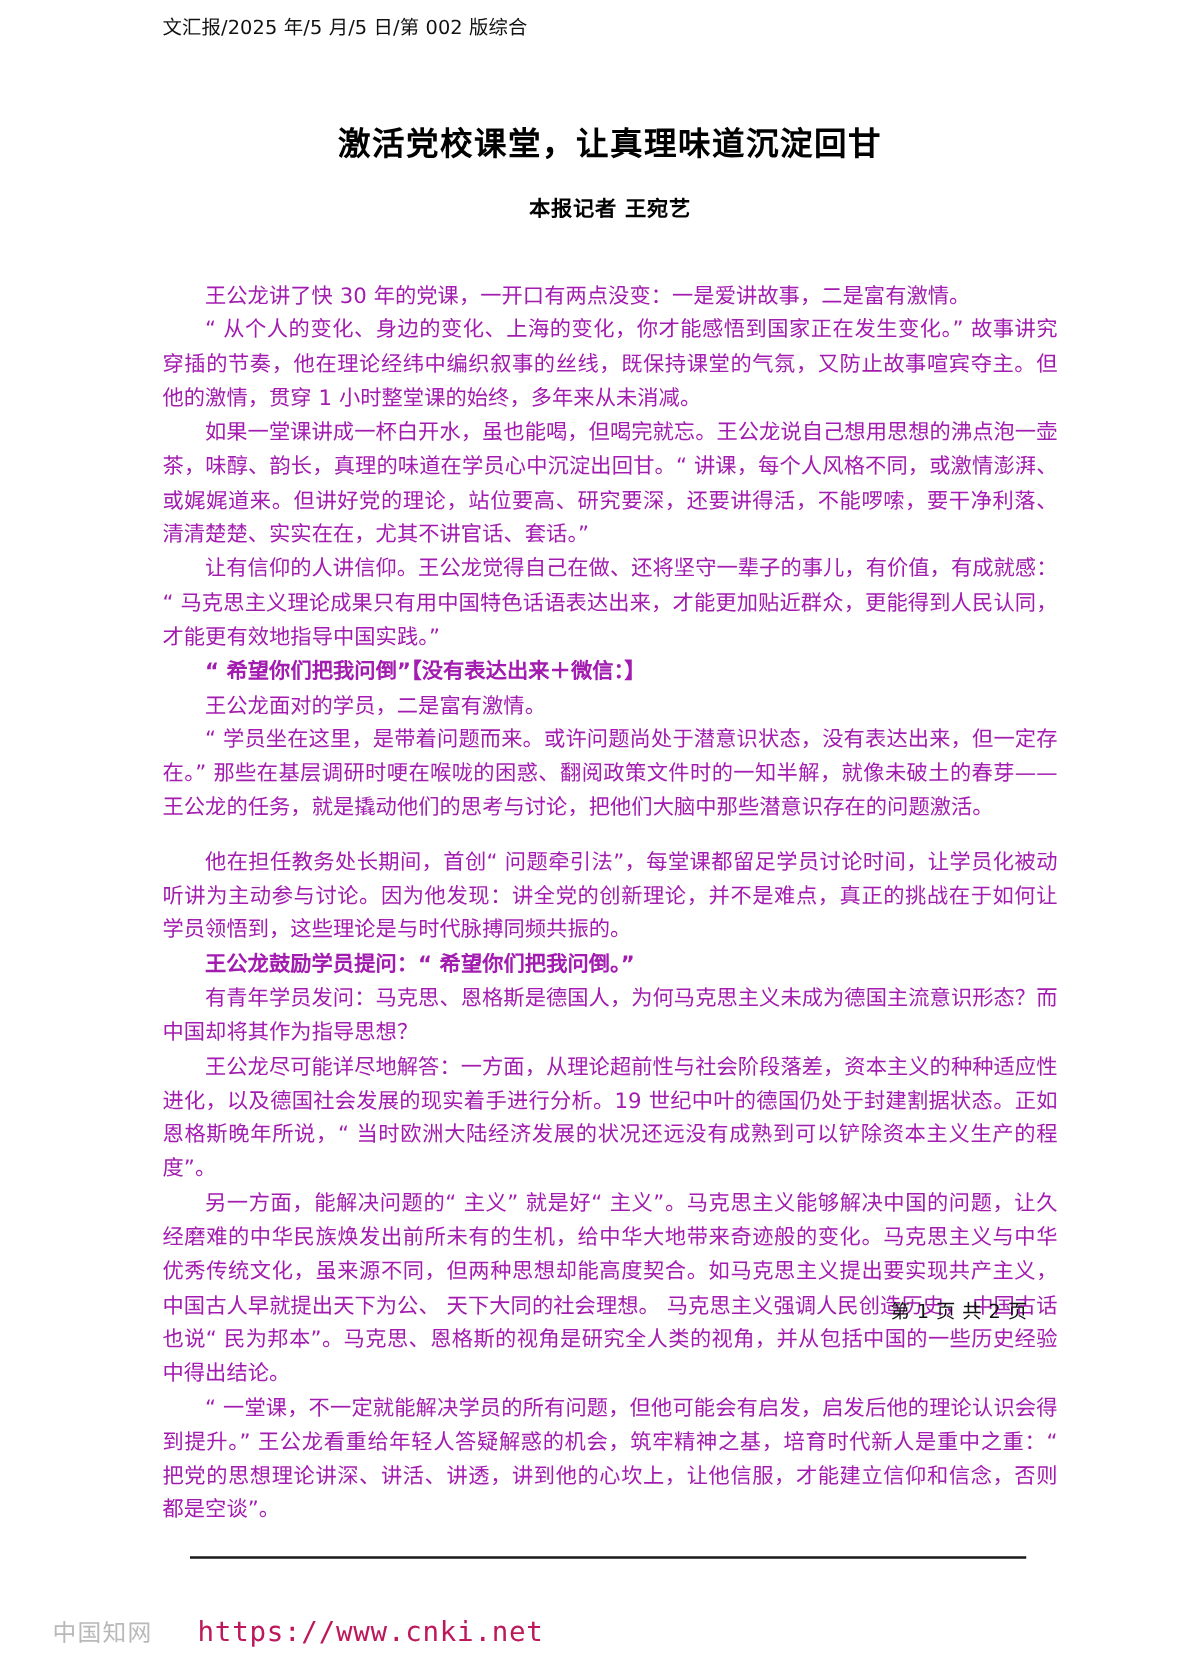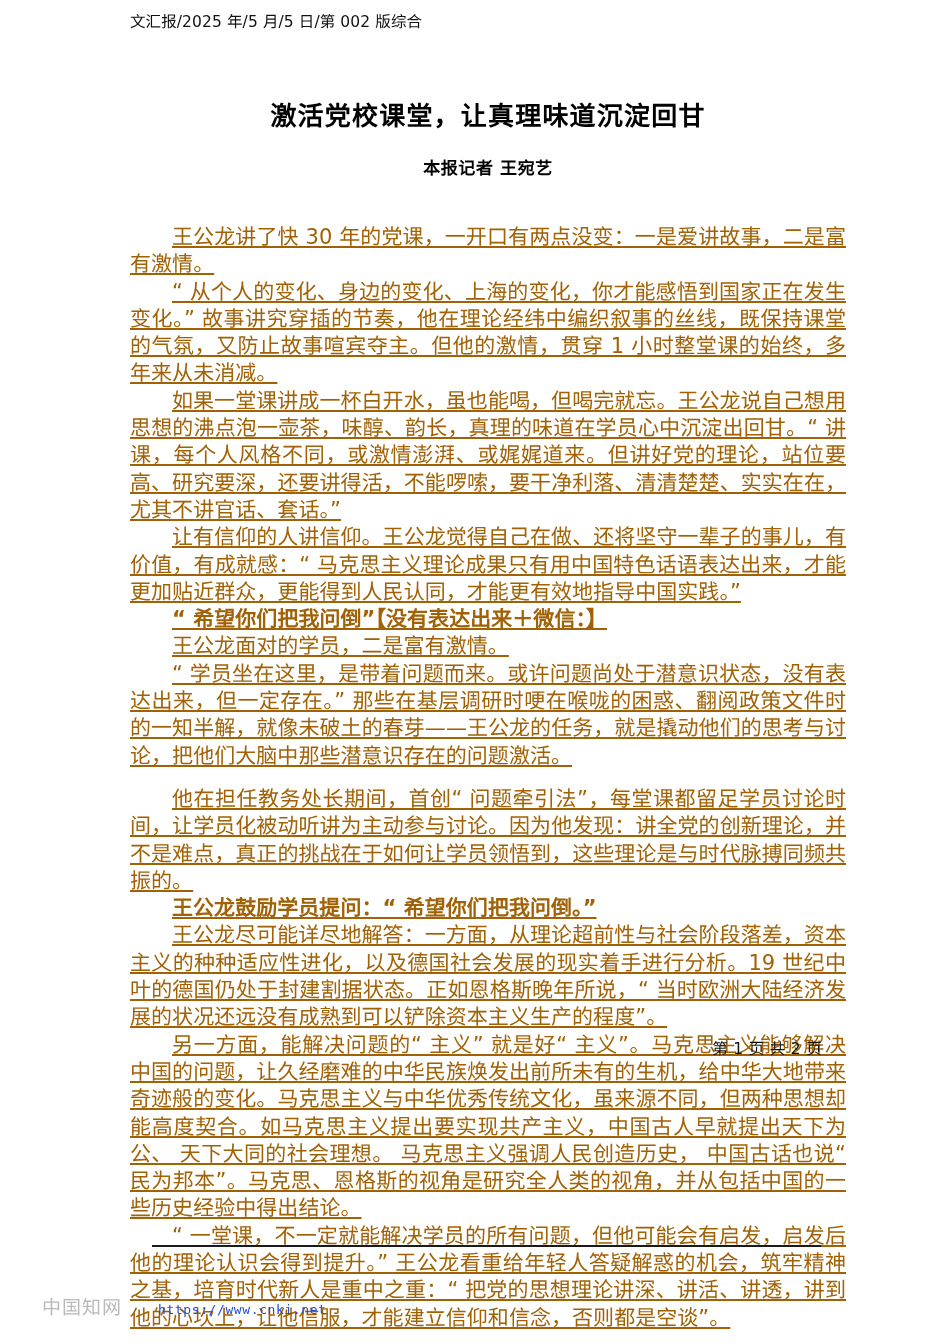--- a/index.html
+++ b/index.html
@@ -70,27 +70,26 @@
     letter-spacing: 0.6px;
     color: #000;
   }
 
   
   .body-copy {
     position: absolute;
     left: 118px;
     top: 224px;
     width: 716px;
-    font-size: 21px;
+    font-size: 17px;
     line-height: 27.3px;
     text-align: justify;
     text-justify: inter-ideograph;
-    color: #a16207;
+    color: #a21caf;
     letter-spacing: 0.05px;
-    text-decoration: underline;
   }
   .body-copy p {
     margin: 0;
     text-indent: 2em;
   }
   .body-copy p.hanging {
     text-indent: 2em;
   }
   .body-copy p.bold {
     font-weight: 700;
@@ -135,24 +134,24 @@
     color: #b9b9b9;
   }
   .watermark .wm-brand {
     font-size: 19px;
     line-height: 26px;
     letter-spacing: 1px;
     color: #b9b9b9;
   }
   .watermark .wm-url {
     font-family: "DejaVu Sans Mono", "Liberation Mono", monospace;
-    font-size: 13px;
+    font-size: 22px;
     line-height: 26px;
     letter-spacing: 0.6px;
-    color: #1d4ed8;
+    color: #be185d;
   }
 </style>
 </head>
 <body>
 
 <div class="page">
 
   <div class="runhead">文汇报/2025 年/5 月/5 日/第 002 版综合</div>
 
   <div class="titleblock">
@@ -163,20 +162,21 @@
   <div class="body-copy">
       <p class="hanging">王公龙讲了快 30 年的党课，一开口有两点没变：一是爱讲故事，二是富有激情。</p>
       <p class="hanging">“ 从个人的变化、身边的变化、上海的变化，你才能感悟到国家正在发生变化。” 故事讲究穿插的节奏，他在理论经纬中编织叙事的丝线，既保持课堂的气氛，又防止故事喧宾夺主。但他的激情，贯穿 1 小时整堂课的始终，多年来从未消减。</p>
       <p class="hanging">如果一堂课讲成一杯白开水，虽也能喝，但喝完就忘。王公龙说自己想用思想的沸点泡一壶茶，味醇、韵长，真理的味道在学员心中沉淀出回甘。“ 讲课，每个人风格不同，或激情澎湃、或娓娓道来。但讲好党的理论，站位要高、研究要深，还要讲得活，不能啰嗦，要干净利落、清清楚楚、实实在在，尤其不讲官话、套话。”</p>
       <p class="hanging">让有信仰的人讲信仰。王公龙觉得自己在做、还将坚守一辈子的事儿，有价值，有成就感：“ 马克思主义理论成果只有用中国特色话语表达出来，才能更加贴近群众，更能得到人民认同，才能更有效地指导中国实践。”</p>
       <p class="hanging bold">“ 希望你们把我问倒”【没有表达出来＋微信：】</p>
       <p class="hanging">王公龙面对的学员，二是富有激情。</p>
       <p class="hanging">“ 学员坐在这里，是带着问题而来。或许问题尚处于潜意识状态，没有表达出来，但一定存在。” 那些在基层调研时哽在喉咙的困惑、翻阅政策文件时的一知半解，就像未破土的春芽——王公龙的任务，就是撬动他们的思考与讨论，把他们大脑中那些潜意识存在的问题激活。</p>
       <p class="hanging gap-before">他在担任教务处长期间，首创“ 问题牵引法”，每堂课都留足学员讨论时间，让学员化被动听讲为主动参与讨论。因为他发现：讲全党的创新理论，并不是难点，真正的挑战在于如何让学员领悟到，这些理论是与时代脉搏同频共振的。</p>
       <p class="hanging bold">王公龙鼓励学员提问：“ 希望你们把我问倒。”</p>
+      <p class="hanging">有青年学员发问：马克思、恩格斯是德国人，为何马克思主义未成为德国主流意识形态？而中国却将其作为指导思想？</p>
       <p class="hanging">王公龙尽可能详尽地解答：一方面，从理论超前性与社会阶段落差，资本主义的种种适应性进化，以及德国社会发展的现实着手进行分析。19 世纪中叶的德国仍处于封建割据状态。正如恩格斯晚年所说，“ 当时欧洲大陆经济发展的状况还远没有成熟到可以铲除资本主义生产的程度”。</p>
       <p class="hanging">另一方面，能解决问题的“ 主义” 就是好“ 主义”。马克思主义能够解决中国的问题，让久经磨难的中华民族焕发出前所未有的生机，给中华大地带来奇迹般的变化。马克思主义与中华优秀传统文化，虽来源不同，但两种思想却能高度契合。如马克思主义提出要实现共产主义，中国古人早就提出天下为公、 天下大同的社会理想。 马克思主义强调人民创造历史， 中国古话也说“ 民为邦本”。马克思、恩格斯的视角是研究全人类的视角，并从包括中国的一些历史经验中得出结论。</p>
       <p class="hanging">“ 一堂课，不一定就能解决学员的所有问题，但他可能会有启发，启发后他的理论认识会得到提升。” 王公龙看重给年轻人答疑解惑的机会，筑牢精神之基，培育时代新人是重中之重：“ 把党的思想理论讲深、讲活、讲透，讲到他的心坎上，让他信服，才能建立信仰和信念，否则都是空谈”。</p>
     </div>
 
   <div class="page-number">第 1 页 共 2 页</div>
 
   <div class="bottom-rule"></div>
 
   <div class="watermark">

